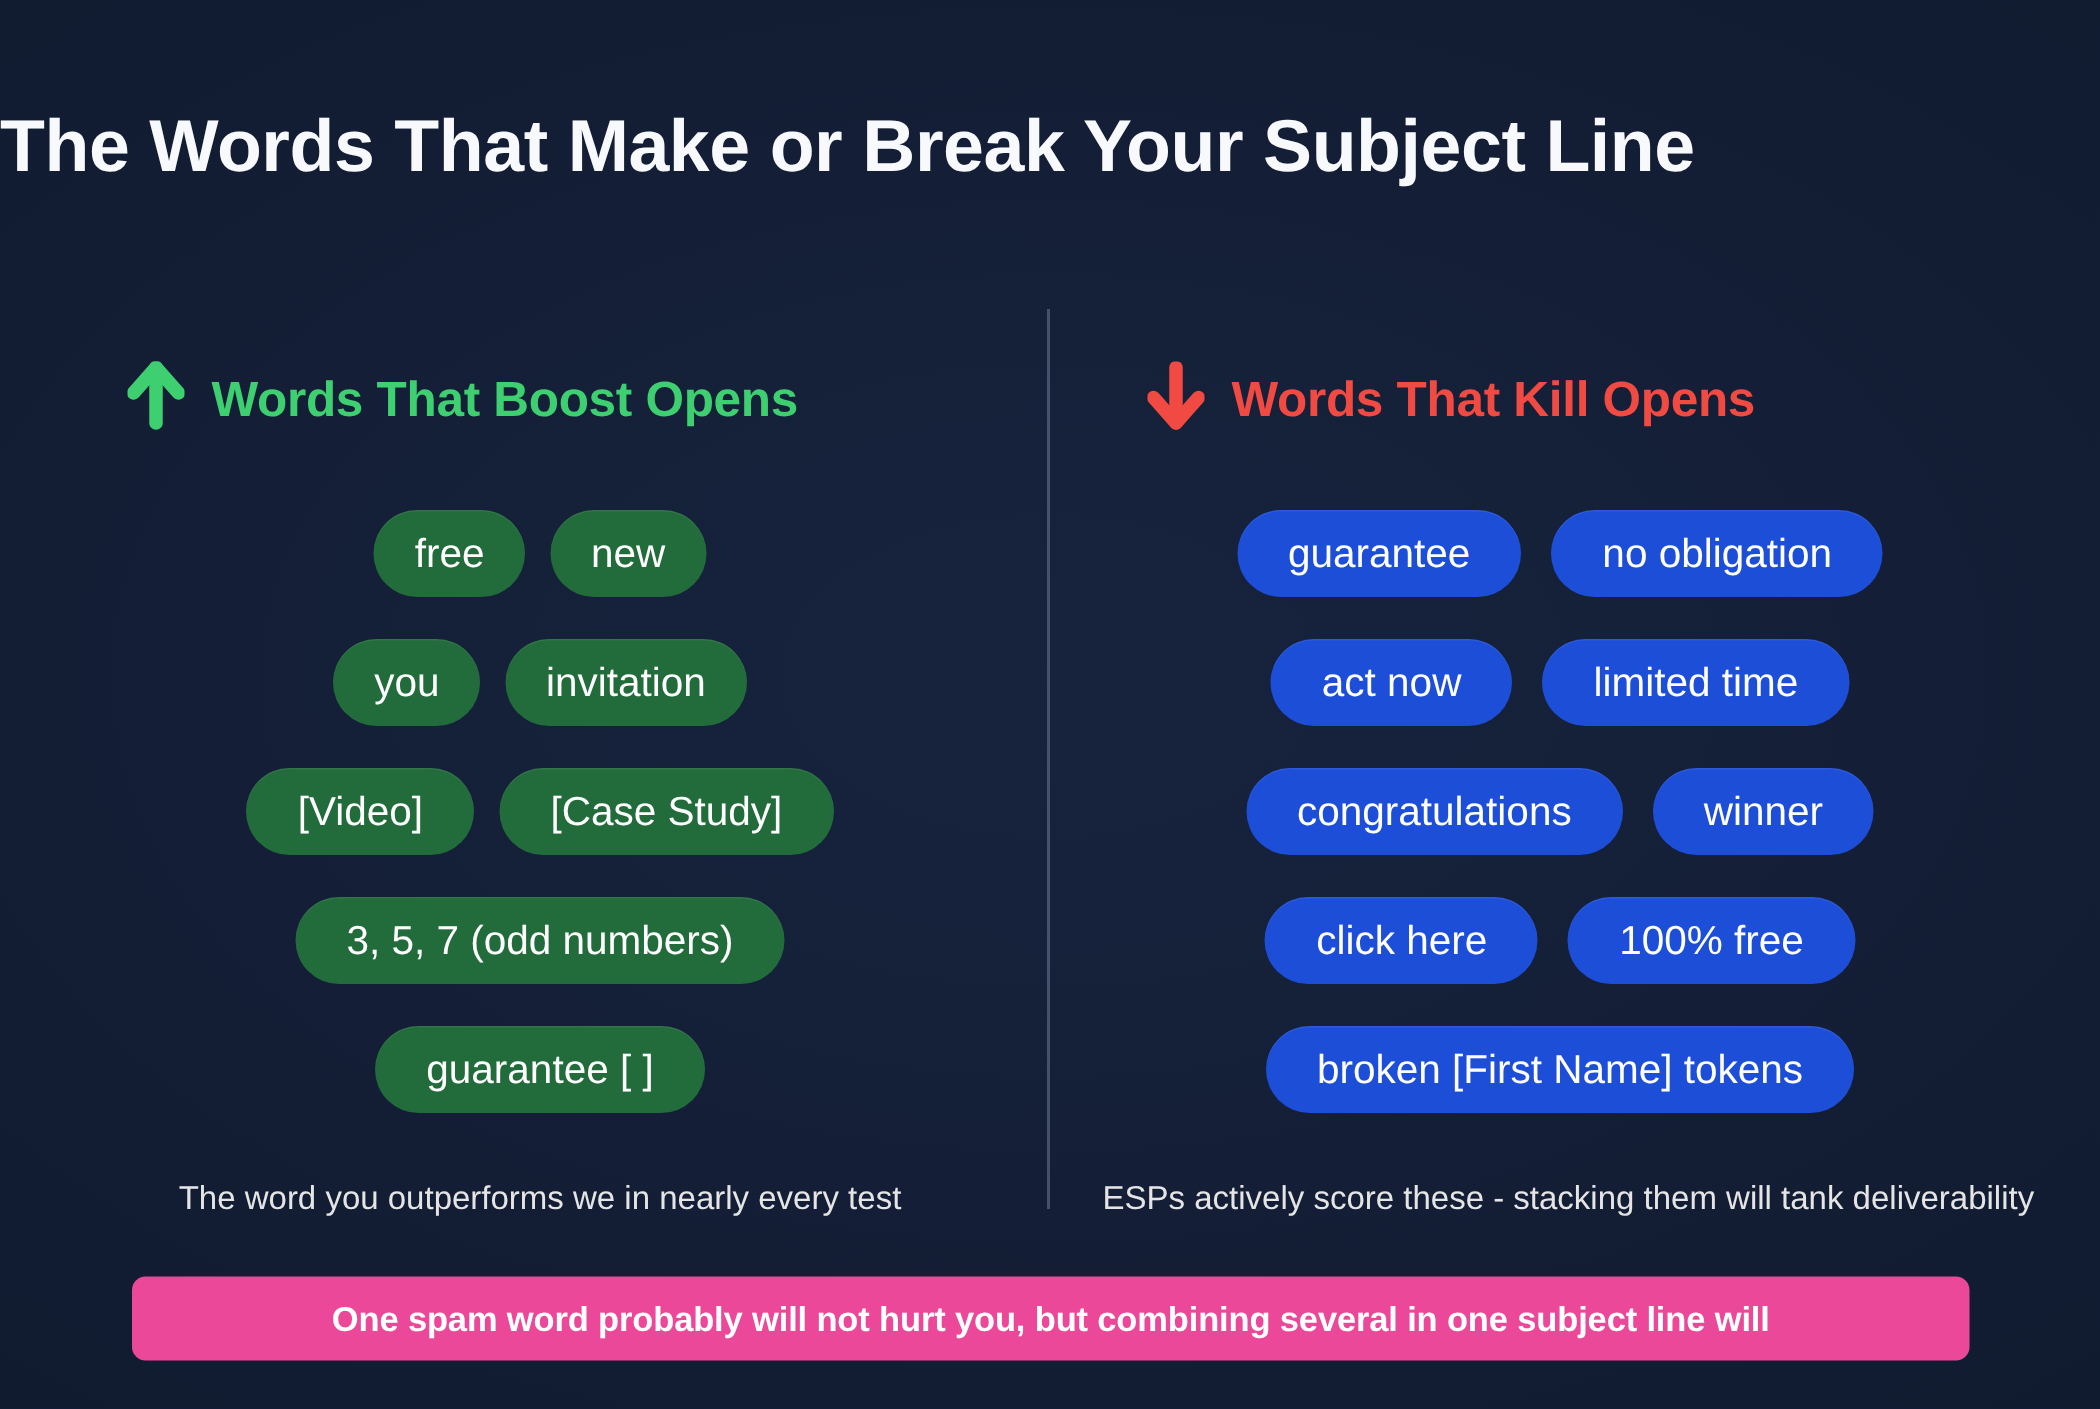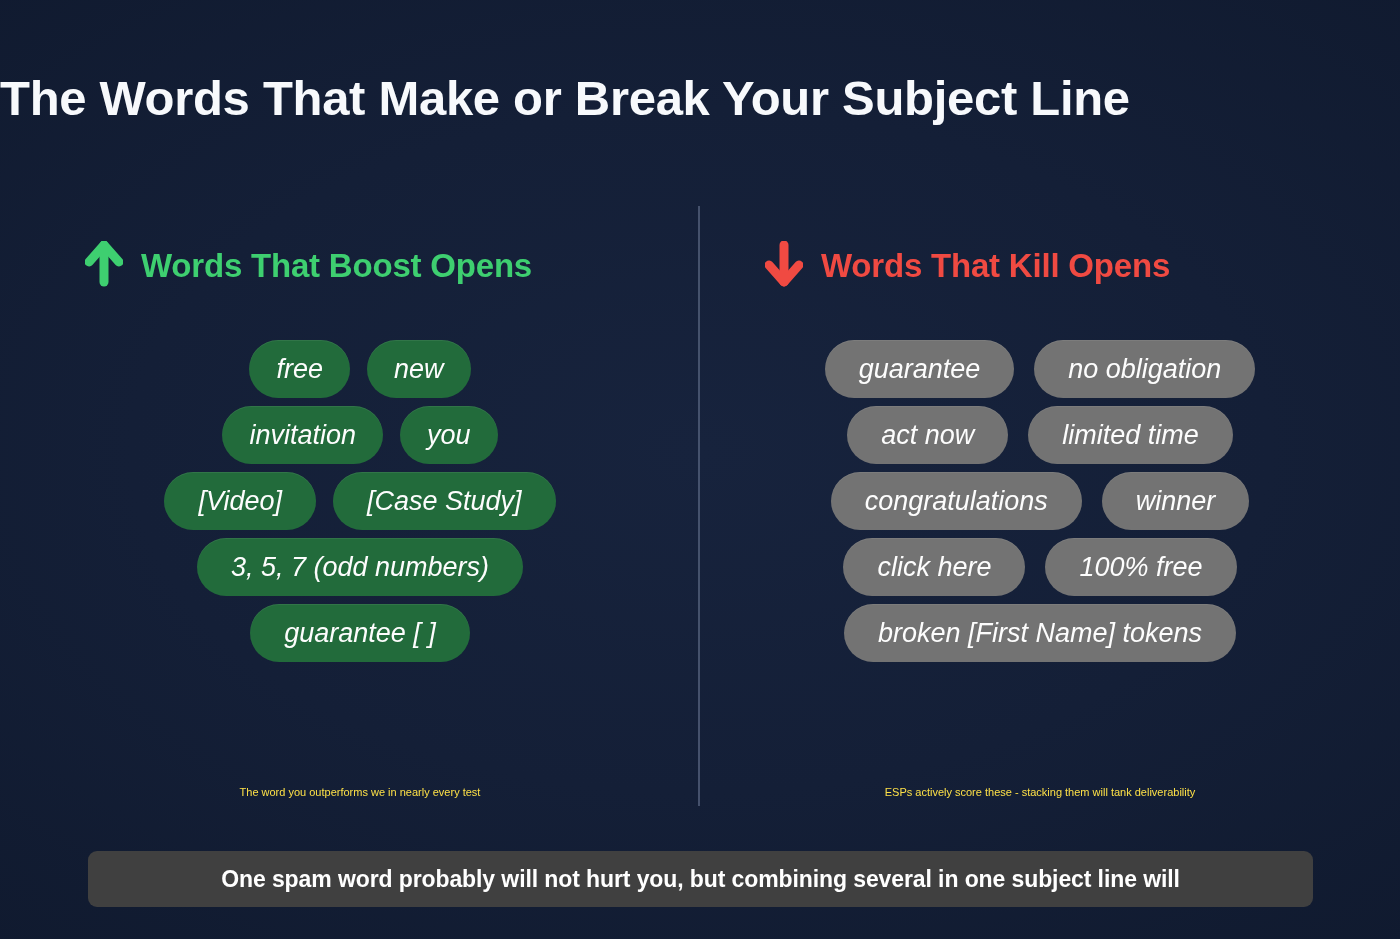--- a/index.html
+++ b/index.html
@@ -82,22 +82,21 @@
     white-space: nowrap;
   }
   #header-label-boost { color: #3ecf70; }
   #header-label-kill  { color: #f04a42; }
 
   
   .pill-rows {
     margin-top: 48px;
     display: flex;
     flex-direction: column;
-    gap: 8px;
-    font-style: italic;
+    gap: 28px;
   }
   .pill-row {
     display: flex;
     justify-content: center;
     gap: 17px;
   }
   #column-kill .pill-row { gap: 20px; }
 
   .pill {
     display: flex;
@@ -109,45 +108,45 @@
     font-size: 27px;
     color: #fdfdfd;
     white-space: nowrap;
     line-height: 1;
   }
   .pill-boost {
     background: #226b3b;
     box-shadow: inset 0 1px 0 rgba(255,255,255,0.07);
   }
   .pill-kill {
-    background: #737373;
+    background: #1d4ed8;
     box-shadow: inset 0 1px 0 rgba(255,255,255,0.07);
   }
   .pill-wide { padding: 0 34px; }
 
   
   .column-caption {
     position: absolute;
     left: 0;
     top: 586px;
     width: 610px;
     text-align: center;
-    font-size: 11px;
-    color: #fde047;
+    font-size: 22px;
+    color: #e5e5e5;
     white-space: nowrap;
   }
 
   
   #footer-banner {
     position: absolute;
     left: 88px;
     top: 851px;
     width: 1225px;
     height: 56px;
-    background: #404040;
+    background: #ec4899;
     border-radius: 9px;
     display: flex;
     align-items: center;
     justify-content: center;
   }
   #footer-banner-text {
     font-size: 23px;
     font-weight: bold;
     color: #ffffff;
     letter-spacing: -0.1px;
@@ -174,22 +173,22 @@
       </span>
       <span class="column-header-label" id="header-label-boost">Words That Boost Opens</span>
     </div>
 
     <div class="pill-rows">
       <div class="pill-row">
         <div class="pill pill-boost">free</div>
         <div class="pill pill-boost">new</div>
       </div>
       <div class="pill-row">
+        <div class="pill pill-boost">you</div>
         <div class="pill pill-boost">invitation</div>
-        <div class="pill pill-boost">you</div>
       </div>
       <div class="pill-row">
         <div class="pill pill-boost pill-wide">[Video]</div>
         <div class="pill pill-boost pill-wide">[Case Study]</div>
       </div>
       <div class="pill-row">
         <div class="pill pill-boost pill-wide">3, 5, 7 (odd numbers)</div>
       </div>
       <div class="pill-row">
         <div class="pill pill-boost pill-wide">guarantee [ ]</div>

